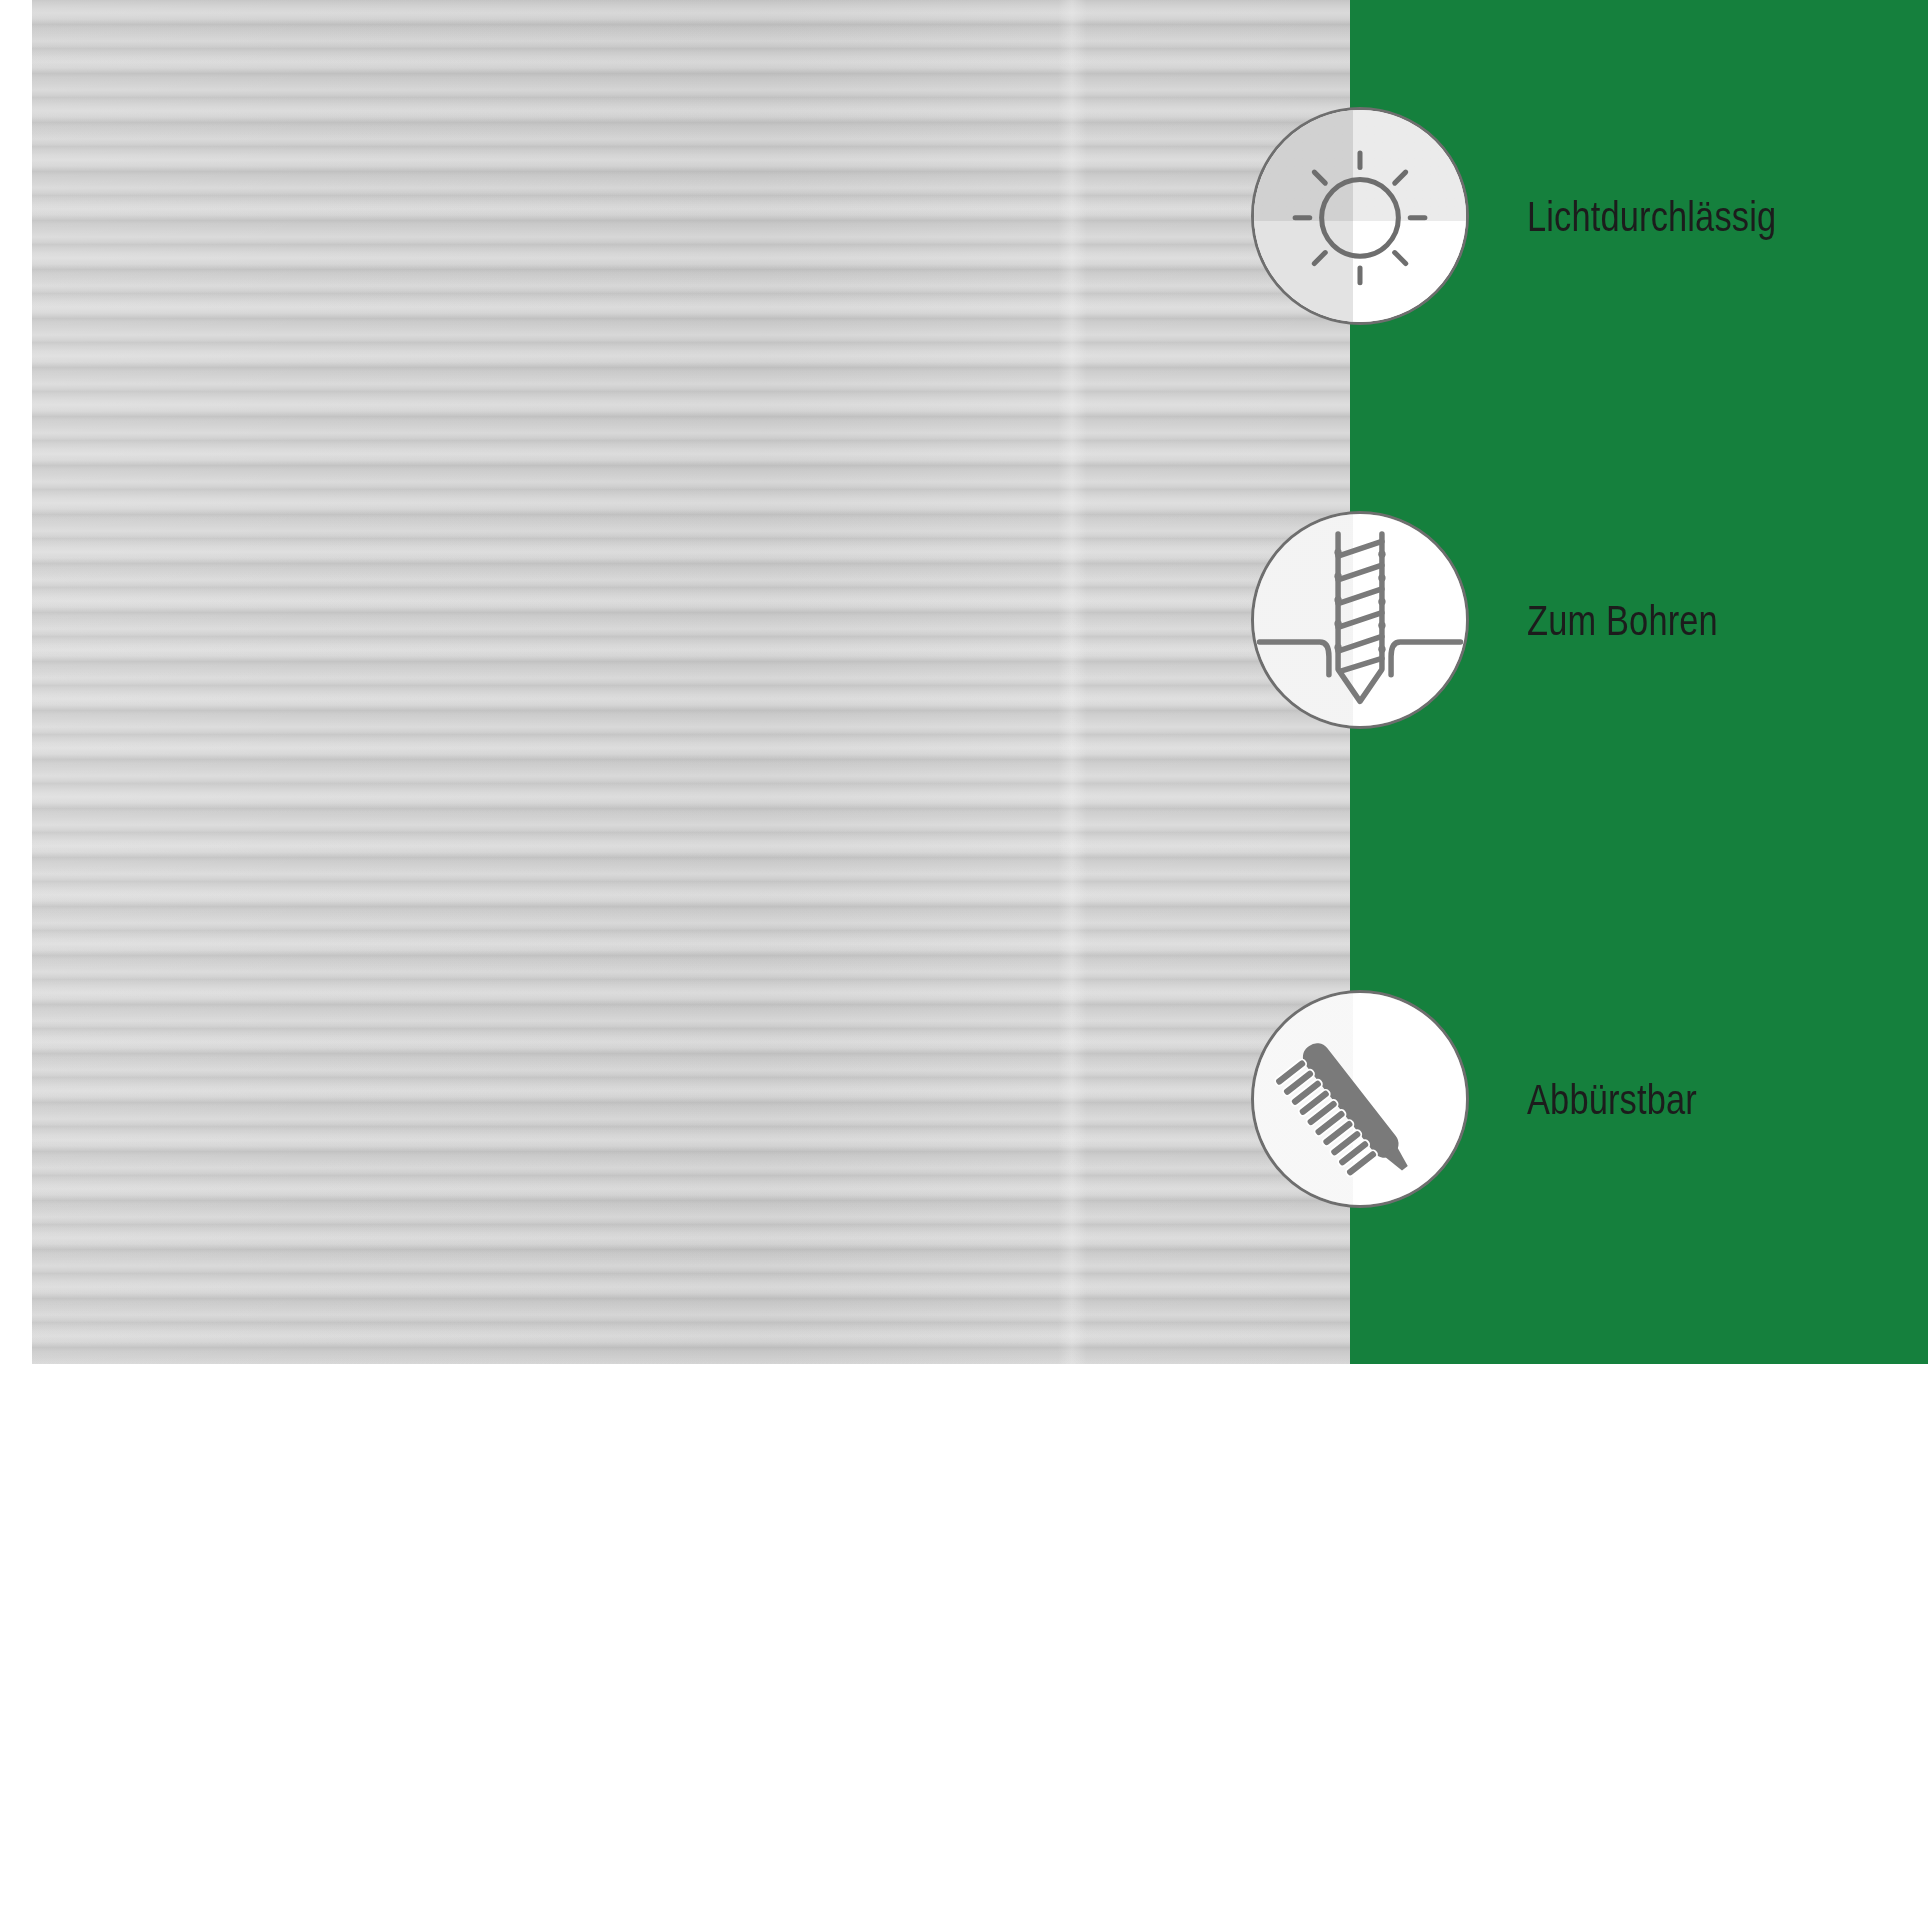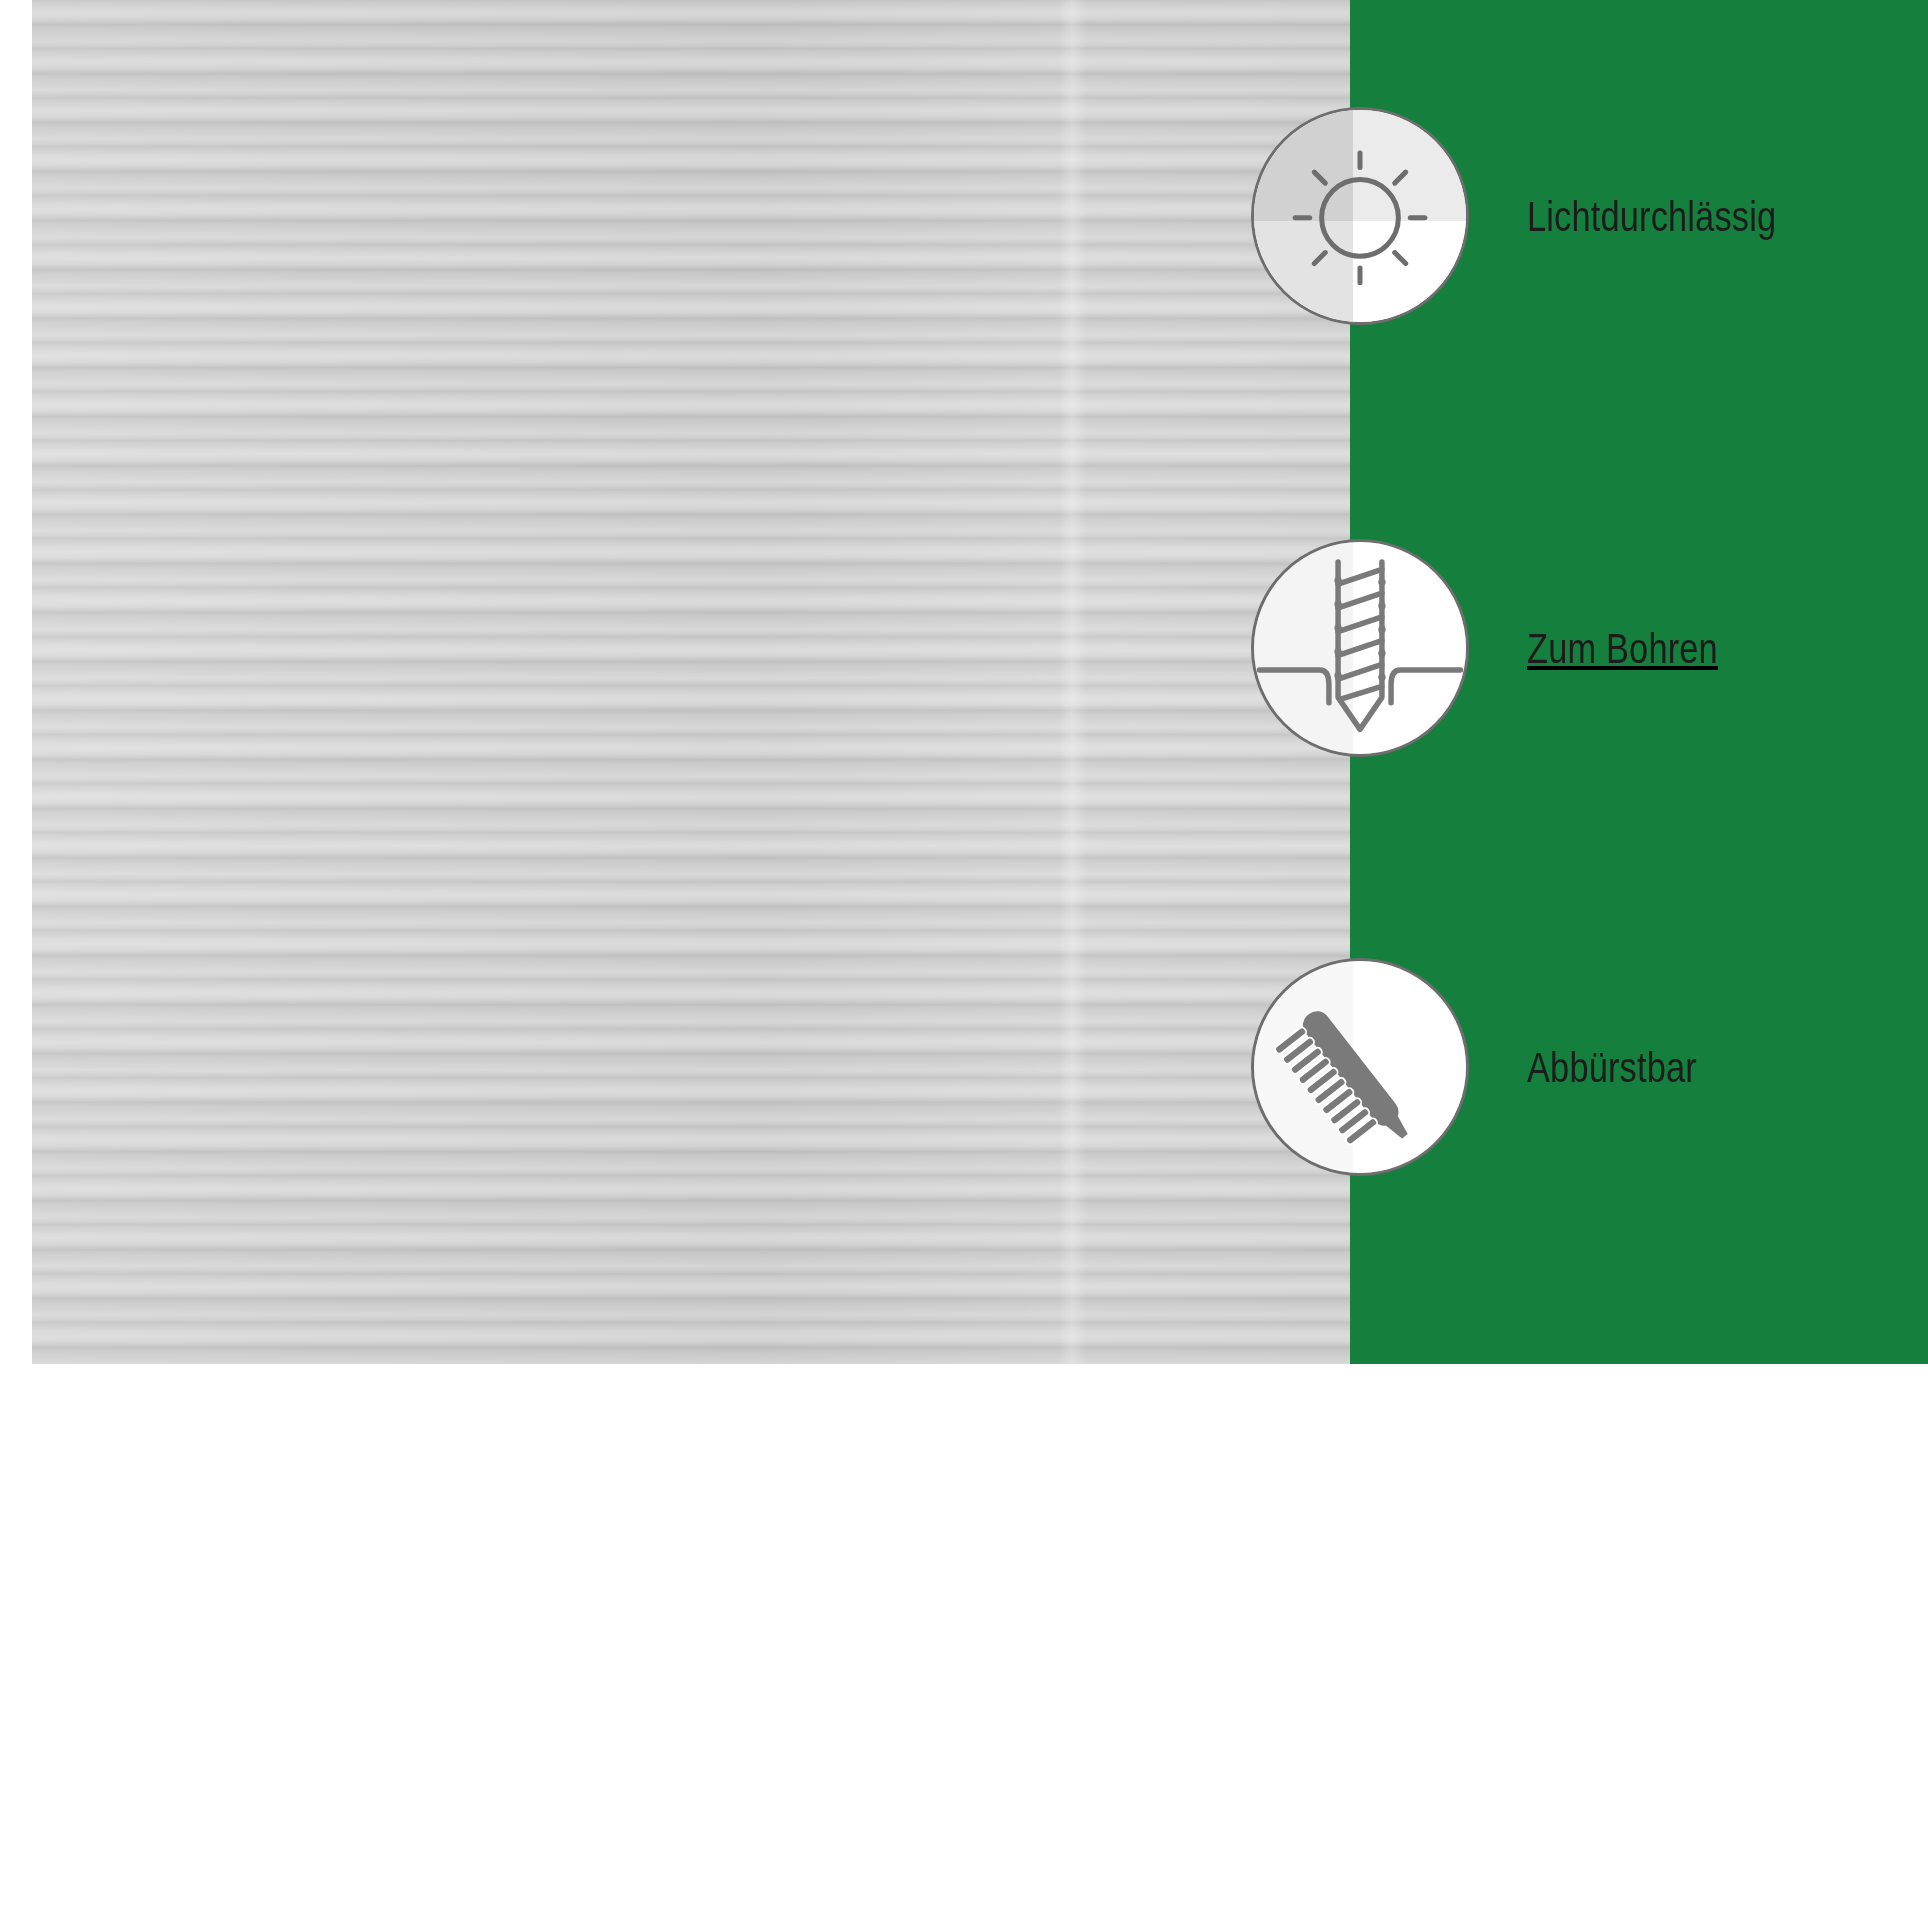--- a/index.html
+++ b/index.html
@@ -151,21 +151,21 @@
           <line x1="154" y1="156" x2="166" y2="168"></line>
           <line x1="166" y1="68" x2="154" y2="80"></line>
           <line x1="78" y1="156" x2="66" y2="168"></line>
         </g>
       </svg>
     </div>
     <div class="feature-label">Lichtdurchlässig</div>
   </div>
 
 
-  <div class="feature-row" style="top:539px;text-decoration:underline;">
+  <div class="feature-row" style="top:511px;">
     <div class="icon-badge">
       <div class="badge-tint" style="background: linear-gradient(90deg, #e6e6e6 0px, #e6e6e6 99px, #ffffff 99px, #ffffff 218px); opacity:0.45;"></div>
       <svg class="icon-svg" viewBox="0 0 232 232">
         <g stroke="#7a7a7a" stroke-width="6" fill="none" stroke-linejoin="round" stroke-linecap="round">
 
           <path d="M6 140 L72 140 C 80 140, 82 148, 82 156 L82 176"></path>
           <path d="M226 140 L160 140 C 152 140, 150 148, 150 156 L150 176"></path>
 
           <path d="M92 22 L92 170 L116 205 L140 170 L140 22"></path>
 
@@ -187,21 +187,21 @@
           <circle cx="140" cy="96" r="4"></circle>
             <circle cx="140" cy="122" r="4"></circle>
           <circle cx="140" cy="148" r="4"></circle>
         </g>
       </svg>
     </div>
     <div class="feature-label">Zum Bohren</div>
   </div>
 
 
-  <div class="feature-row" style="top:958px;">
+  <div class="feature-row" style="top:990px;">
     <div class="icon-badge">
       <div class="badge-tint" style="background: linear-gradient(90deg, #ececec 0px, #ececec 99px, #ffffff 99px, #ffffff 218px); opacity:0.4;"></div>
       <svg class="icon-svg" viewBox="0 0 232 232">
         <g transform="rotate(-38 116 116)">
 
           <rect x="92" y="36" width="30" height="150" rx="14" fill="#7a7a7a"></rect>
 
           <path d="M98 180 L116 180 L112 206 L104 206 Z" fill="#7a7a7a"></path>
 
           <g fill="#7a7a7a" stroke="#ffffff" stroke-width="2">

